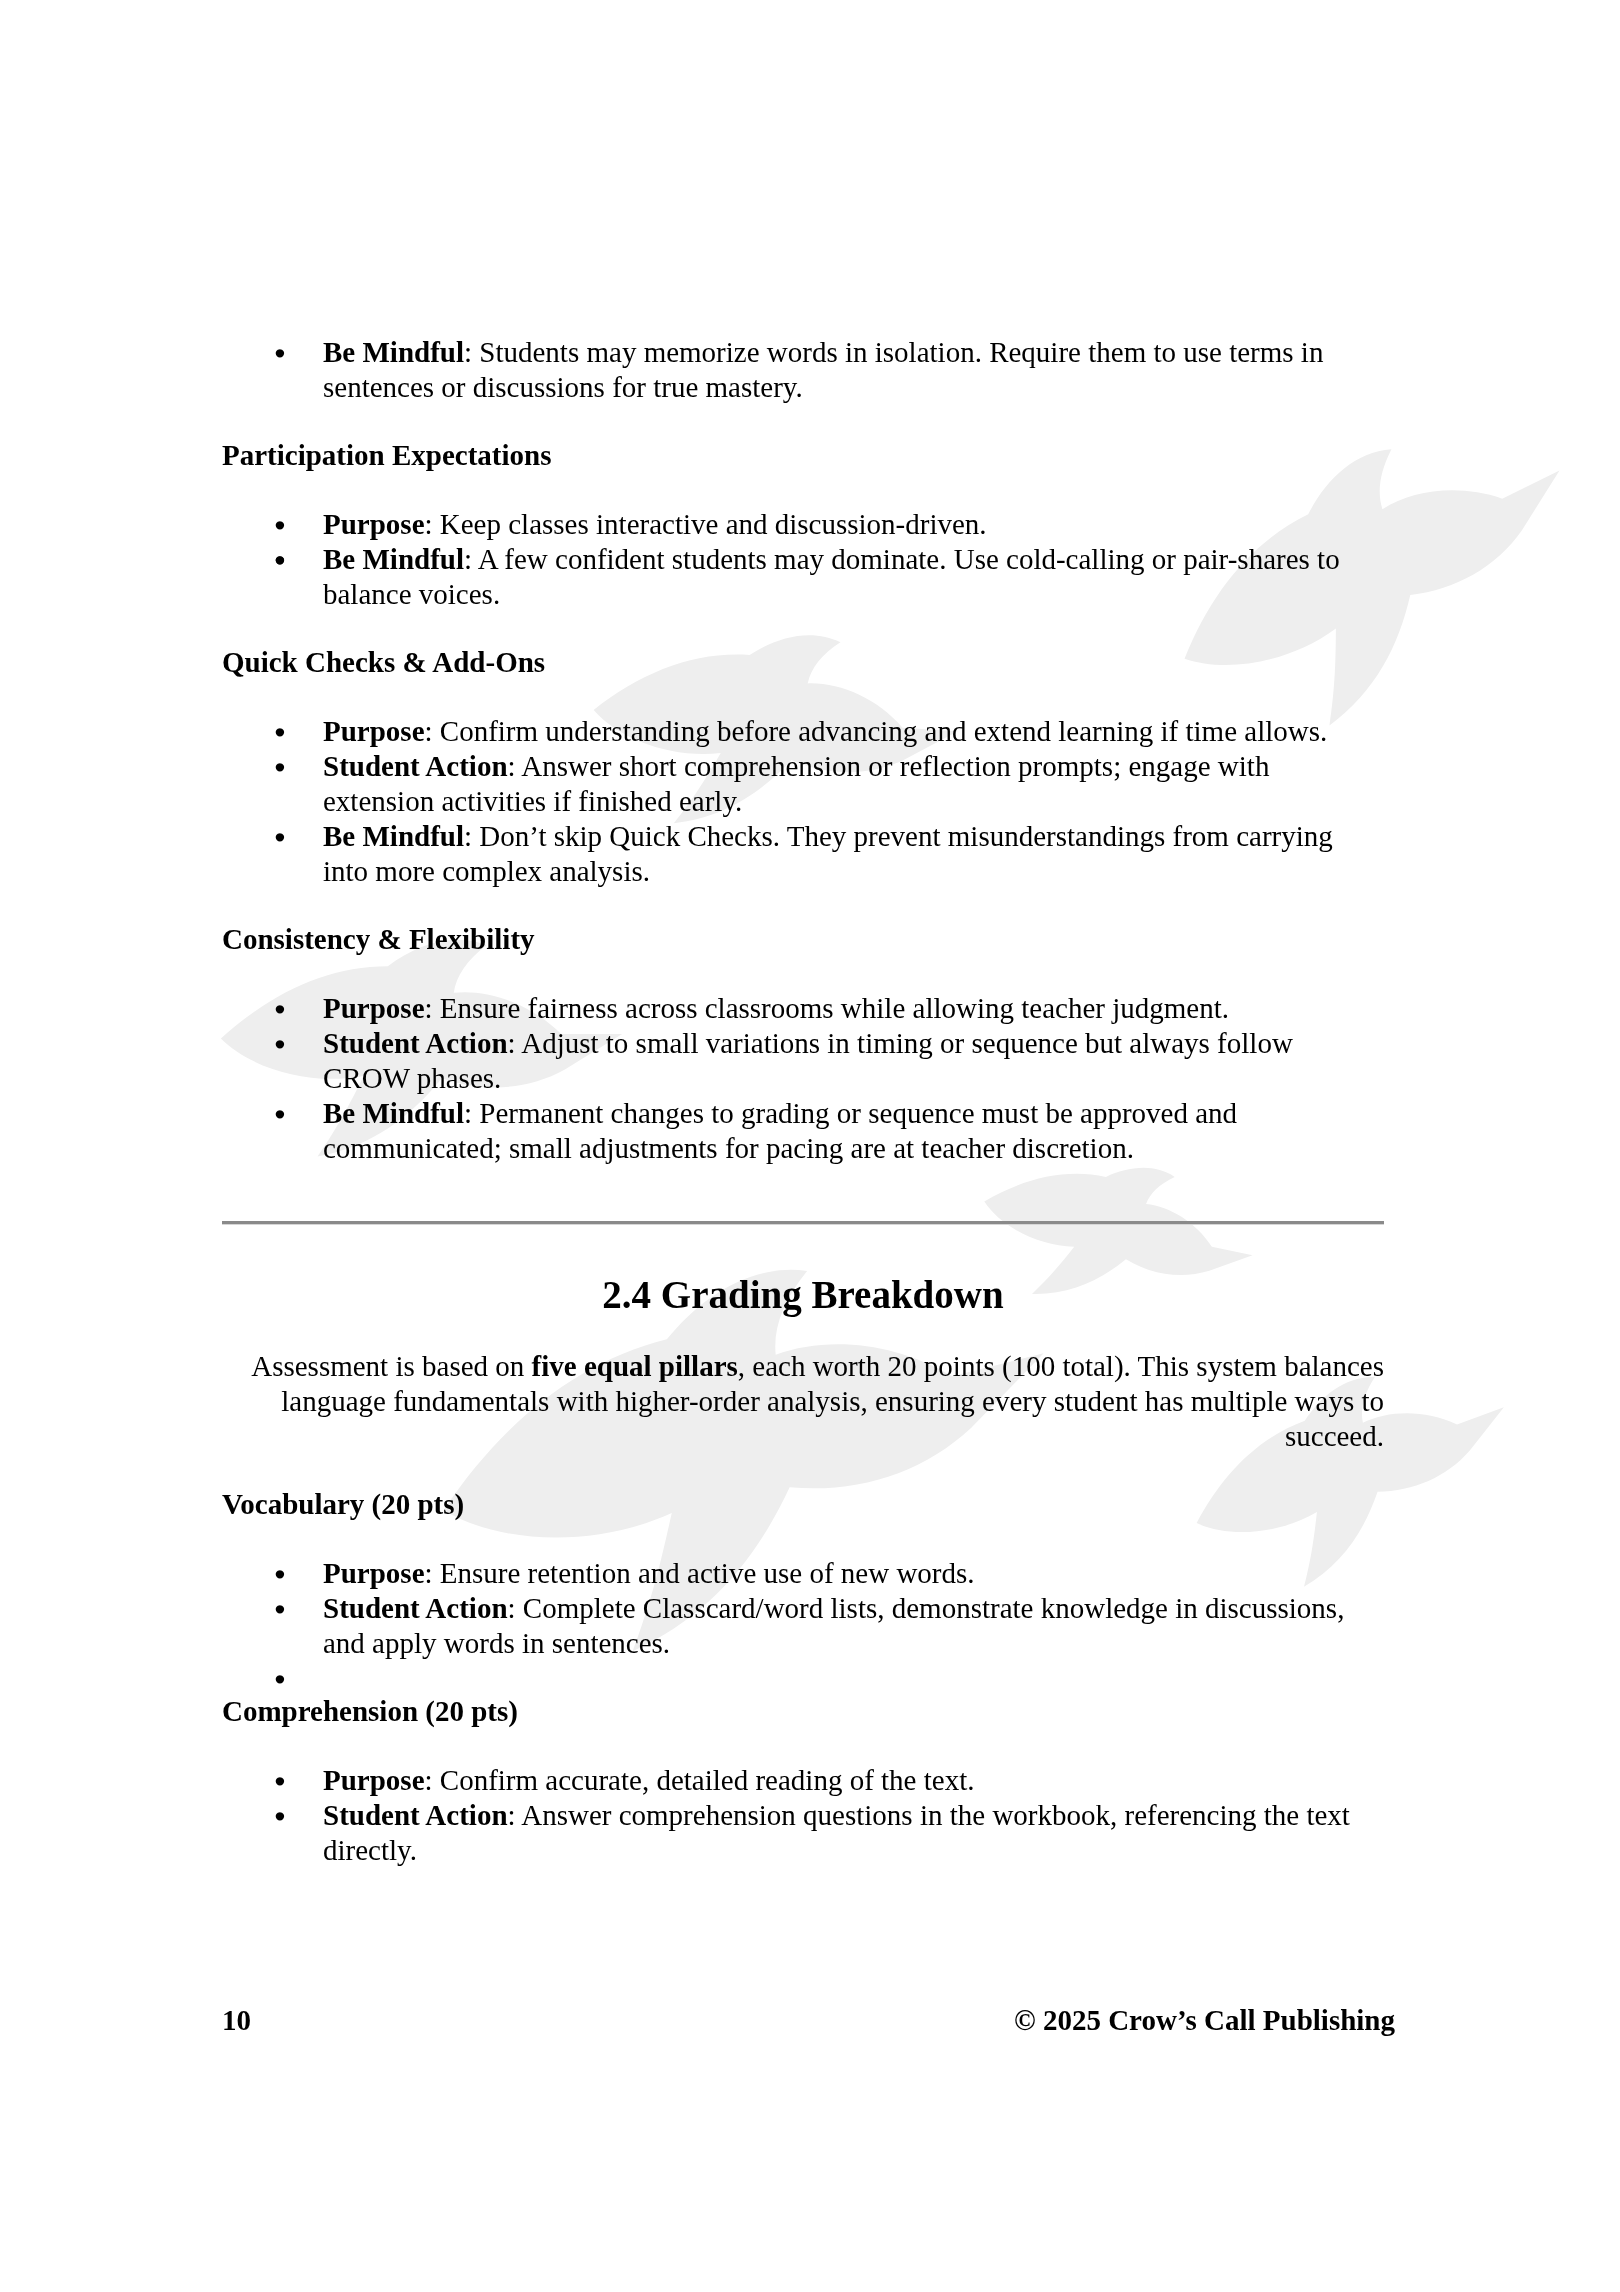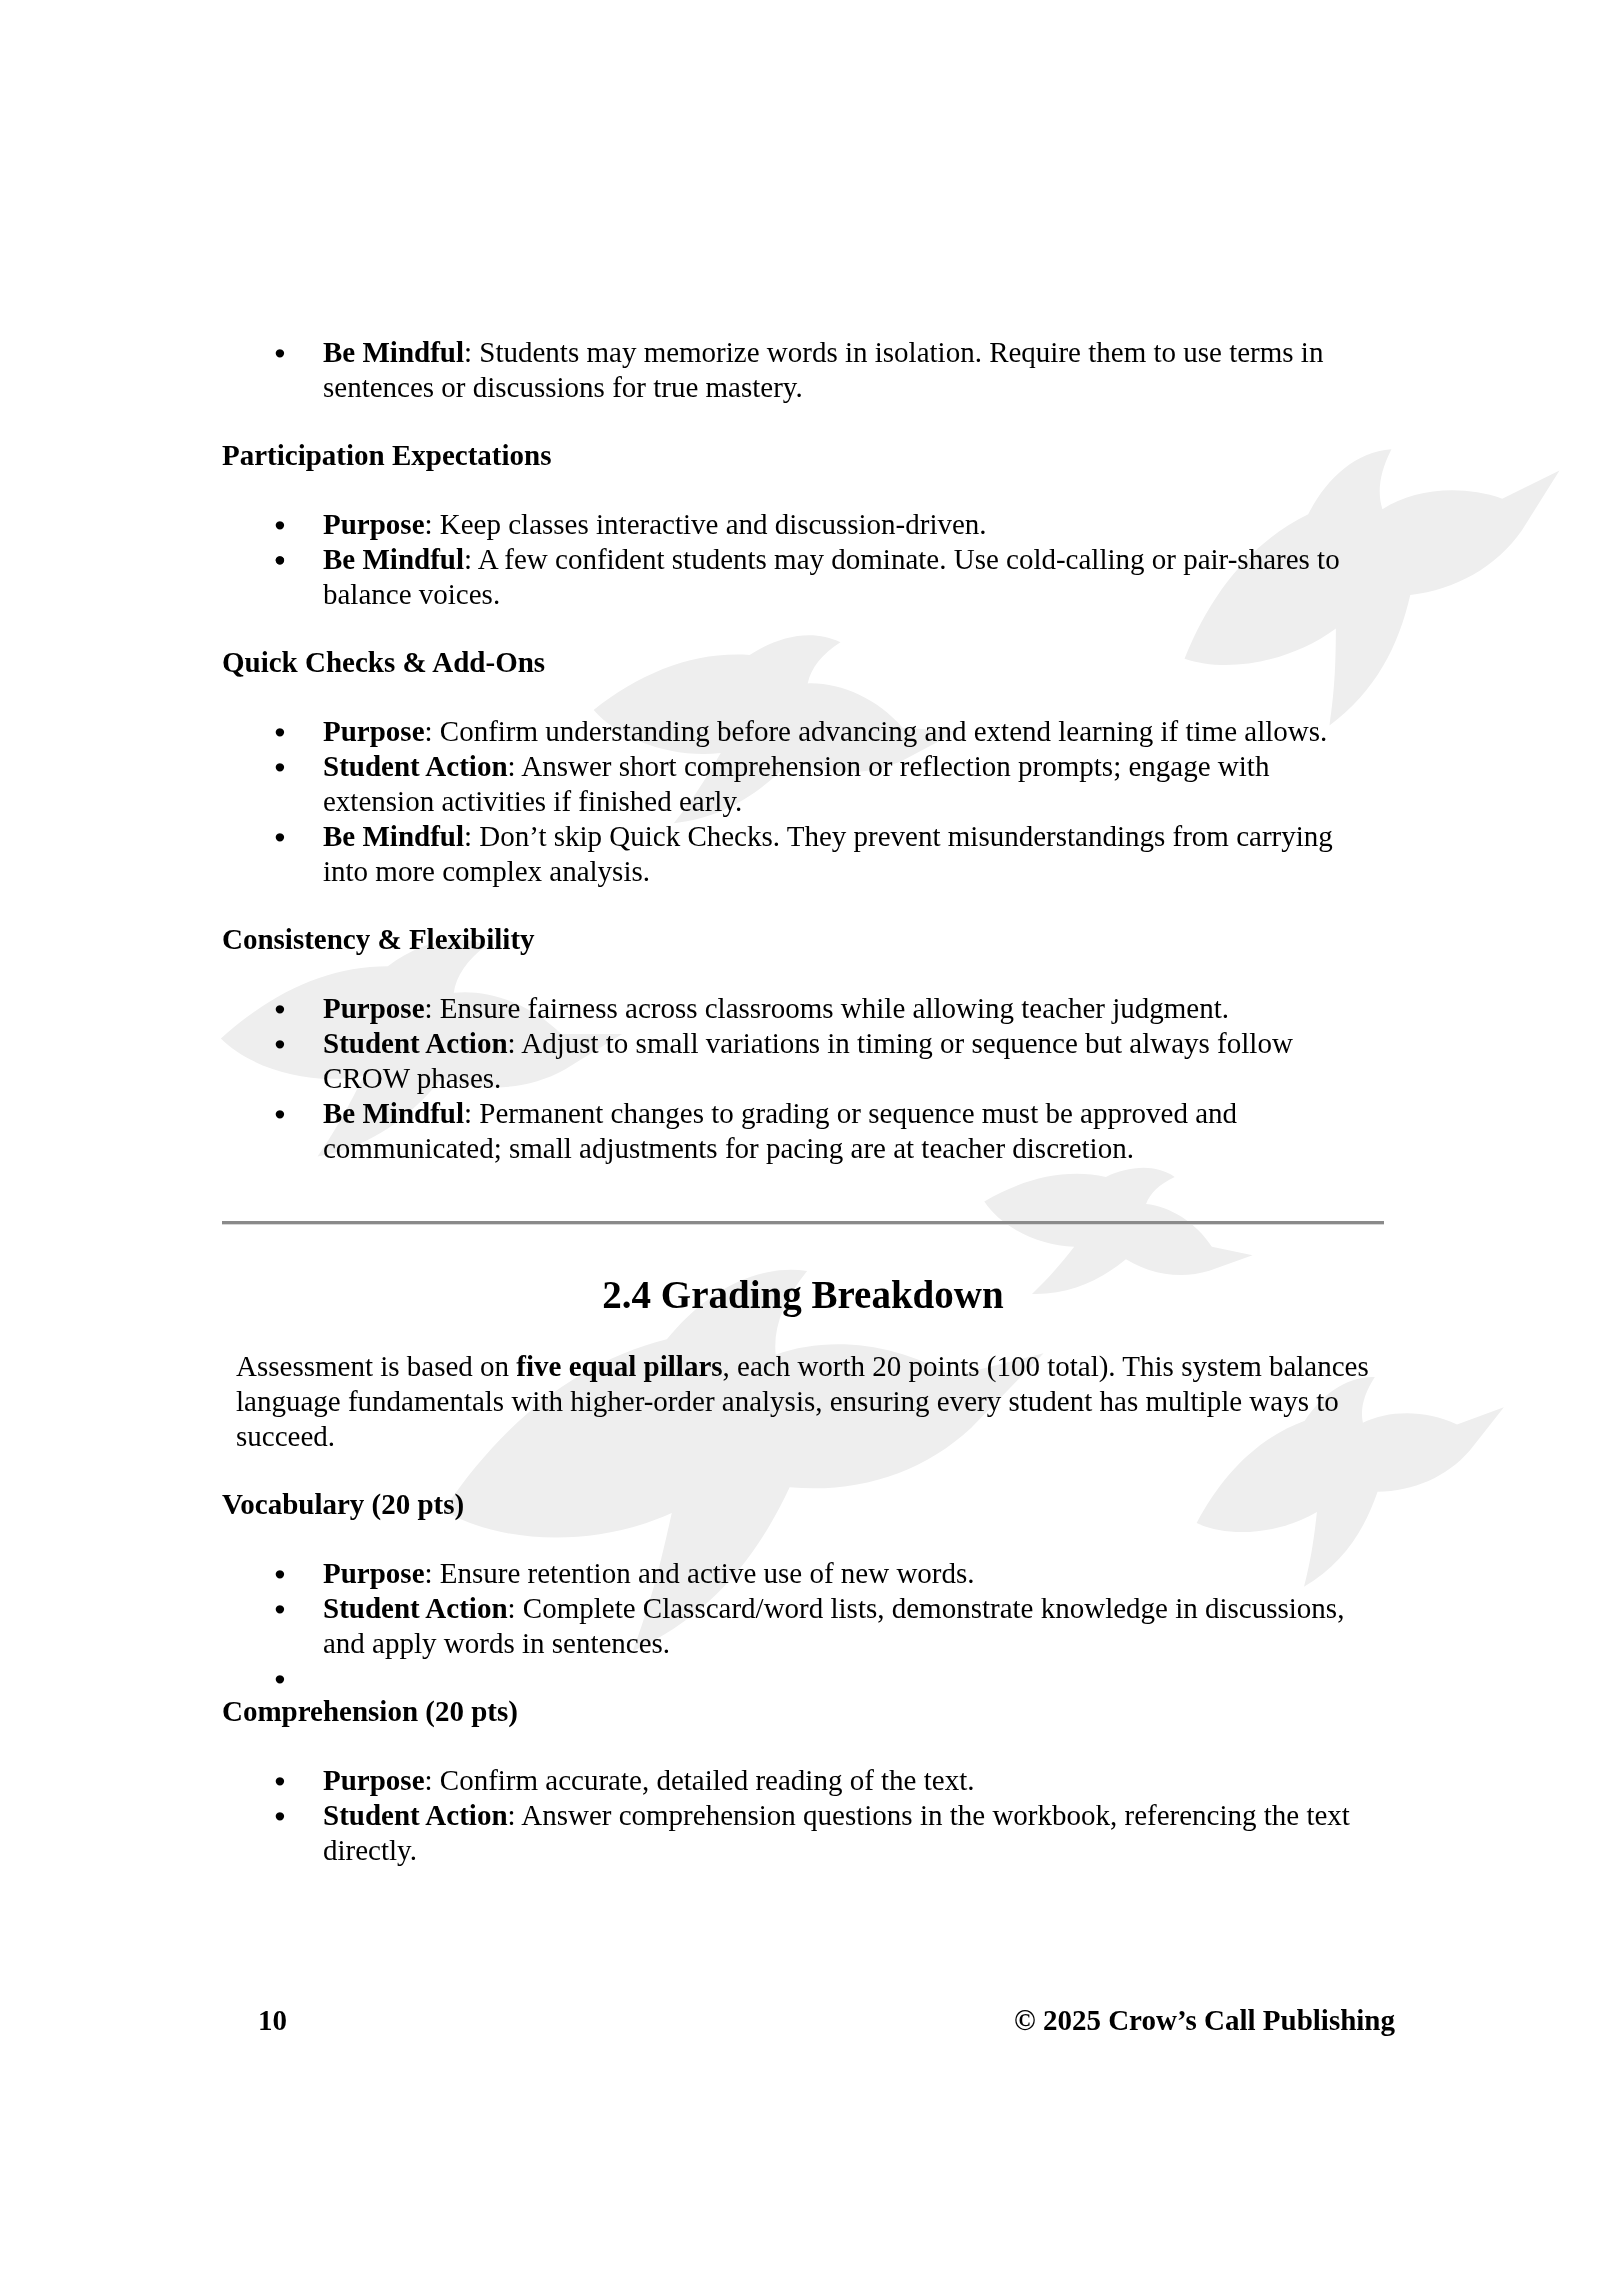--- a/index.html
+++ b/index.html
@@ -39,21 +39,22 @@
     margin: 33px 0 34px 0;
   }
   .content h2 {
     font-size: 39px;
     font-weight: bold;
     line-height: 45px;
     margin: 47px 0 32px 0;
     text-align: center;
   }
   .content p {
-    margin: 14px;
+    margin: 0;
+    text-align: right;
   }
   ul.doc-list {
     list-style: none;
     margin: 0;
     padding: 0;
   }
   ul.doc-list li {
     position: relative;
     padding-left: 101px;
   }
@@ -72,21 +73,20 @@
   }
   .footer {
     position: absolute;
     left: 222px;
     right: 225px;
     top: 2003px;
     z-index: 1;
     display: flex;
     justify-content: space-between;
     font-weight: bold;
-    margin-left: 36px;
   }
 </style>
 </head>
 <body>
 
 <div class="page">
 
   <svg class="watermark" viewBox="0 0 1653 2339" xmlns="http://www.w3.org/2000/svg" aria-hidden="true">
     <defs>
       <path id="crowPath" d="M4 36 C14 24 26 16 40 14 C46 8 54 4 62 6 C58 10 56 14 56 18 C64 16 74 18 82 24 L96 22 L84 32 C76 38 66 40 56 38 C50 48 42 56 30 60 C34 52 36 46 38 40 C26 44 12 42 4 36 Z" fill="#eeeeee"></path>

